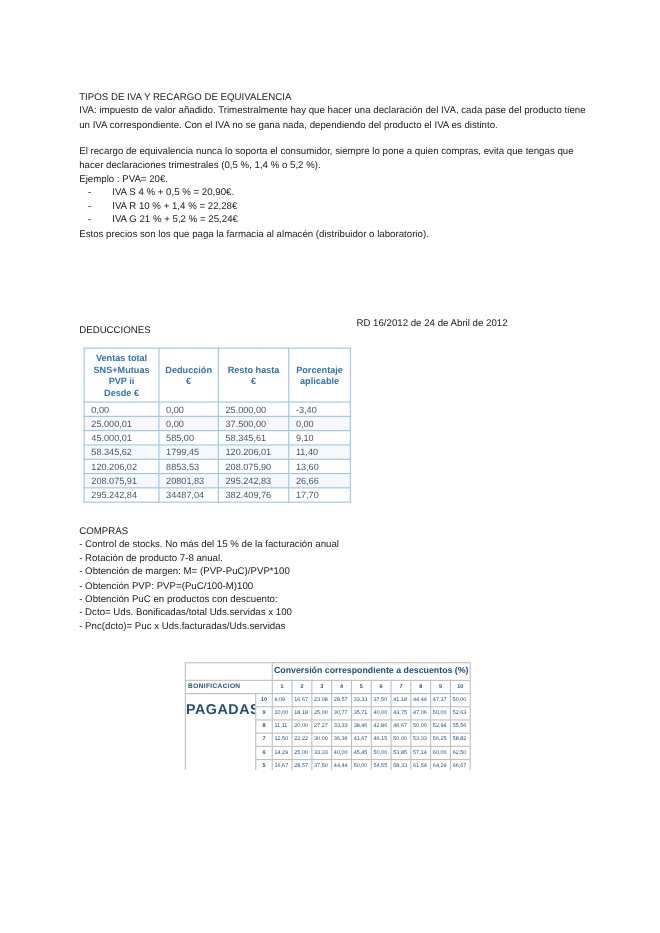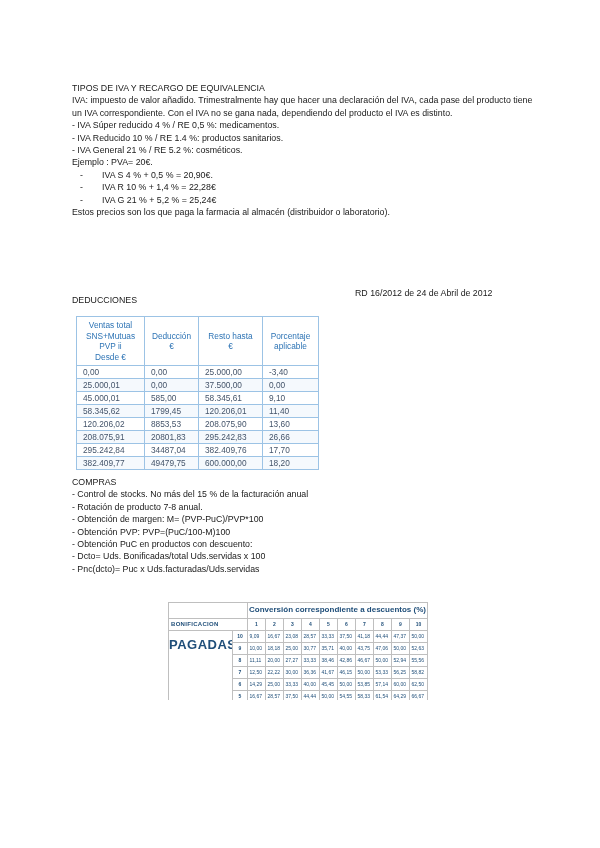--- a/index.html
+++ b/index.html
@@ -12,37 +12,37 @@
   }
   *{box-sizing:border-box;margin:0;padding:0;}
   html,body{background:#ffffff;}
   .page{
     position:relative;width:600px;height:700px;background:#ffffff;
     font-family:"Liberation Sans",sans-serif;color:var(--ink);overflow:hidden;
   }
   .block{position:absolute;font-size:8.8px;line-height:12.4px;}
   #block-top{left:72px;top:82px;width:463px;}
   #block-deduc{left:72px;top:264px;width:300px;margin-top:30px;}
-  #rd-note{position:absolute;left:324px;top:288px;font-size:8.8px;margin-left:31px;}
+  #rd-note{position:absolute;left:324px;top:288px;font-size:8.8px;}
   #block-compras{left:72px;top:476px;width:463px;}
   #block-conv{left:168px;top:602px;}
   .para{margin:0;}
   .gap{margin-top:12px;}
   .line{white-space:nowrap;}
   .ej-row{display:flex;}
   .ej-marker{width:30px;padding-left:8px;}
   .ej-text{flex:1;}
   
   .deduc-table{
     border-collapse:collapse;table-layout:fixed;width:242px;
     margin:10px 0 0 4px;background:#fff;
   }
   .deduc-table th,.deduc-table td{border:1px solid var(--table-border);}
   .deduc-table th{
-    color:var(--header-blue);font-weight:normal;font-size:8.3px;line-height:10.5px;
+    color:var(--header-blue);font-weight:bold;font-size:8.3px;line-height:10.5px;
     text-align:center;vertical-align:middle;padding:3px 2px;white-space:pre-line;
   }
   .deduc-table col.c1{width:68px;} .deduc-table col.c2{width:54px;}
   .deduc-table col.c3{width:64px;} .deduc-table col.c4{width:56px;}
   .deduc-table td{
     color:var(--cell-blue);font-size:8.3px;height:13px;line-height:12px;
     padding:0 0 0 6px;text-align:left;vertical-align:middle;
   }
   .deduc-table tbody tr:nth-child(even){background:#F5F9FD;}
   
@@ -67,25 +67,21 @@
   .c-v{font-size:5px;display:flex;align-items:center;justify-content:flex-start;padding-left:1.5px;}
 </style>
 </head>
 <body>
 
 <div class="page">
 
   <div class="block" id="block-top">
     <div class="line">TIPOS DE IVA Y RECARGO DE EQUIVALENCIA</div>
     <p class="para">IVA: impuesto de valor añadido. Trimestralmente hay que hacer una declaración del IVA, cada pase del producto tiene un IVA correspondiente. Con el IVA no se gana nada, dependiendo del producto el IVA es distinto.</p>
-    <div>
-        <div class="line">- IVA Súper reducido 4 % / RE 0,5 %: medicamentos.</div>
-        <div class="line">- IVA Reducido 10 % / RE 1.4 %: productos sanitarios.</div>
-        <div class="line">- IVA General 21 % / RE 5.2 %: cosméticos.</div>
-      </div>
+    <p class="para gap">El recargo de equivalencia nunca lo soporta el consumidor, siempre lo pone a quien compras, evita que tengas que hacer declaraciones trimestrales (0,5 %, 1,4 % o 5,2 %).</p>
     <div class="line">Ejemplo : PVA= 20€.</div>
     <div>
         <div class="ej-row">
           <span class="ej-marker">-</span>
           <span class="ej-text">IVA S 4 % + 0,5 % = 20,90€.</span>
         </div>
         <div class="ej-row">
           <span class="ej-marker">-</span>
           <span class="ej-text">IVA R 10 % + 1,4 % = 22,28€</span>
         </div>
@@ -155,26 +151,20 @@
             <td>208.075,91</td>
             <td>20801,83</td>
             <td>295.242,83</td>
             <td>26,66</td>
           </tr>
           <tr>
             <td>295.242,84</td>
             <td>34487,04</td>
             <td>382.409,76</td>
             <td>17,70</td>
-          </tr>
-          <tr>
-            <td>382.409,77</td>
-            <td>49479,75</td>
-            <td>600.000,00</td>
-            <td>18,20</td>
           </tr>
         </tbody>
     </table>
   </div>
 
   <div id="rd-note">RD 16/2012 de 24 de Abril de 2012</div>
 
   <div class="block" id="block-compras">
     <div class="line">COMPRAS</div>
     <div>

